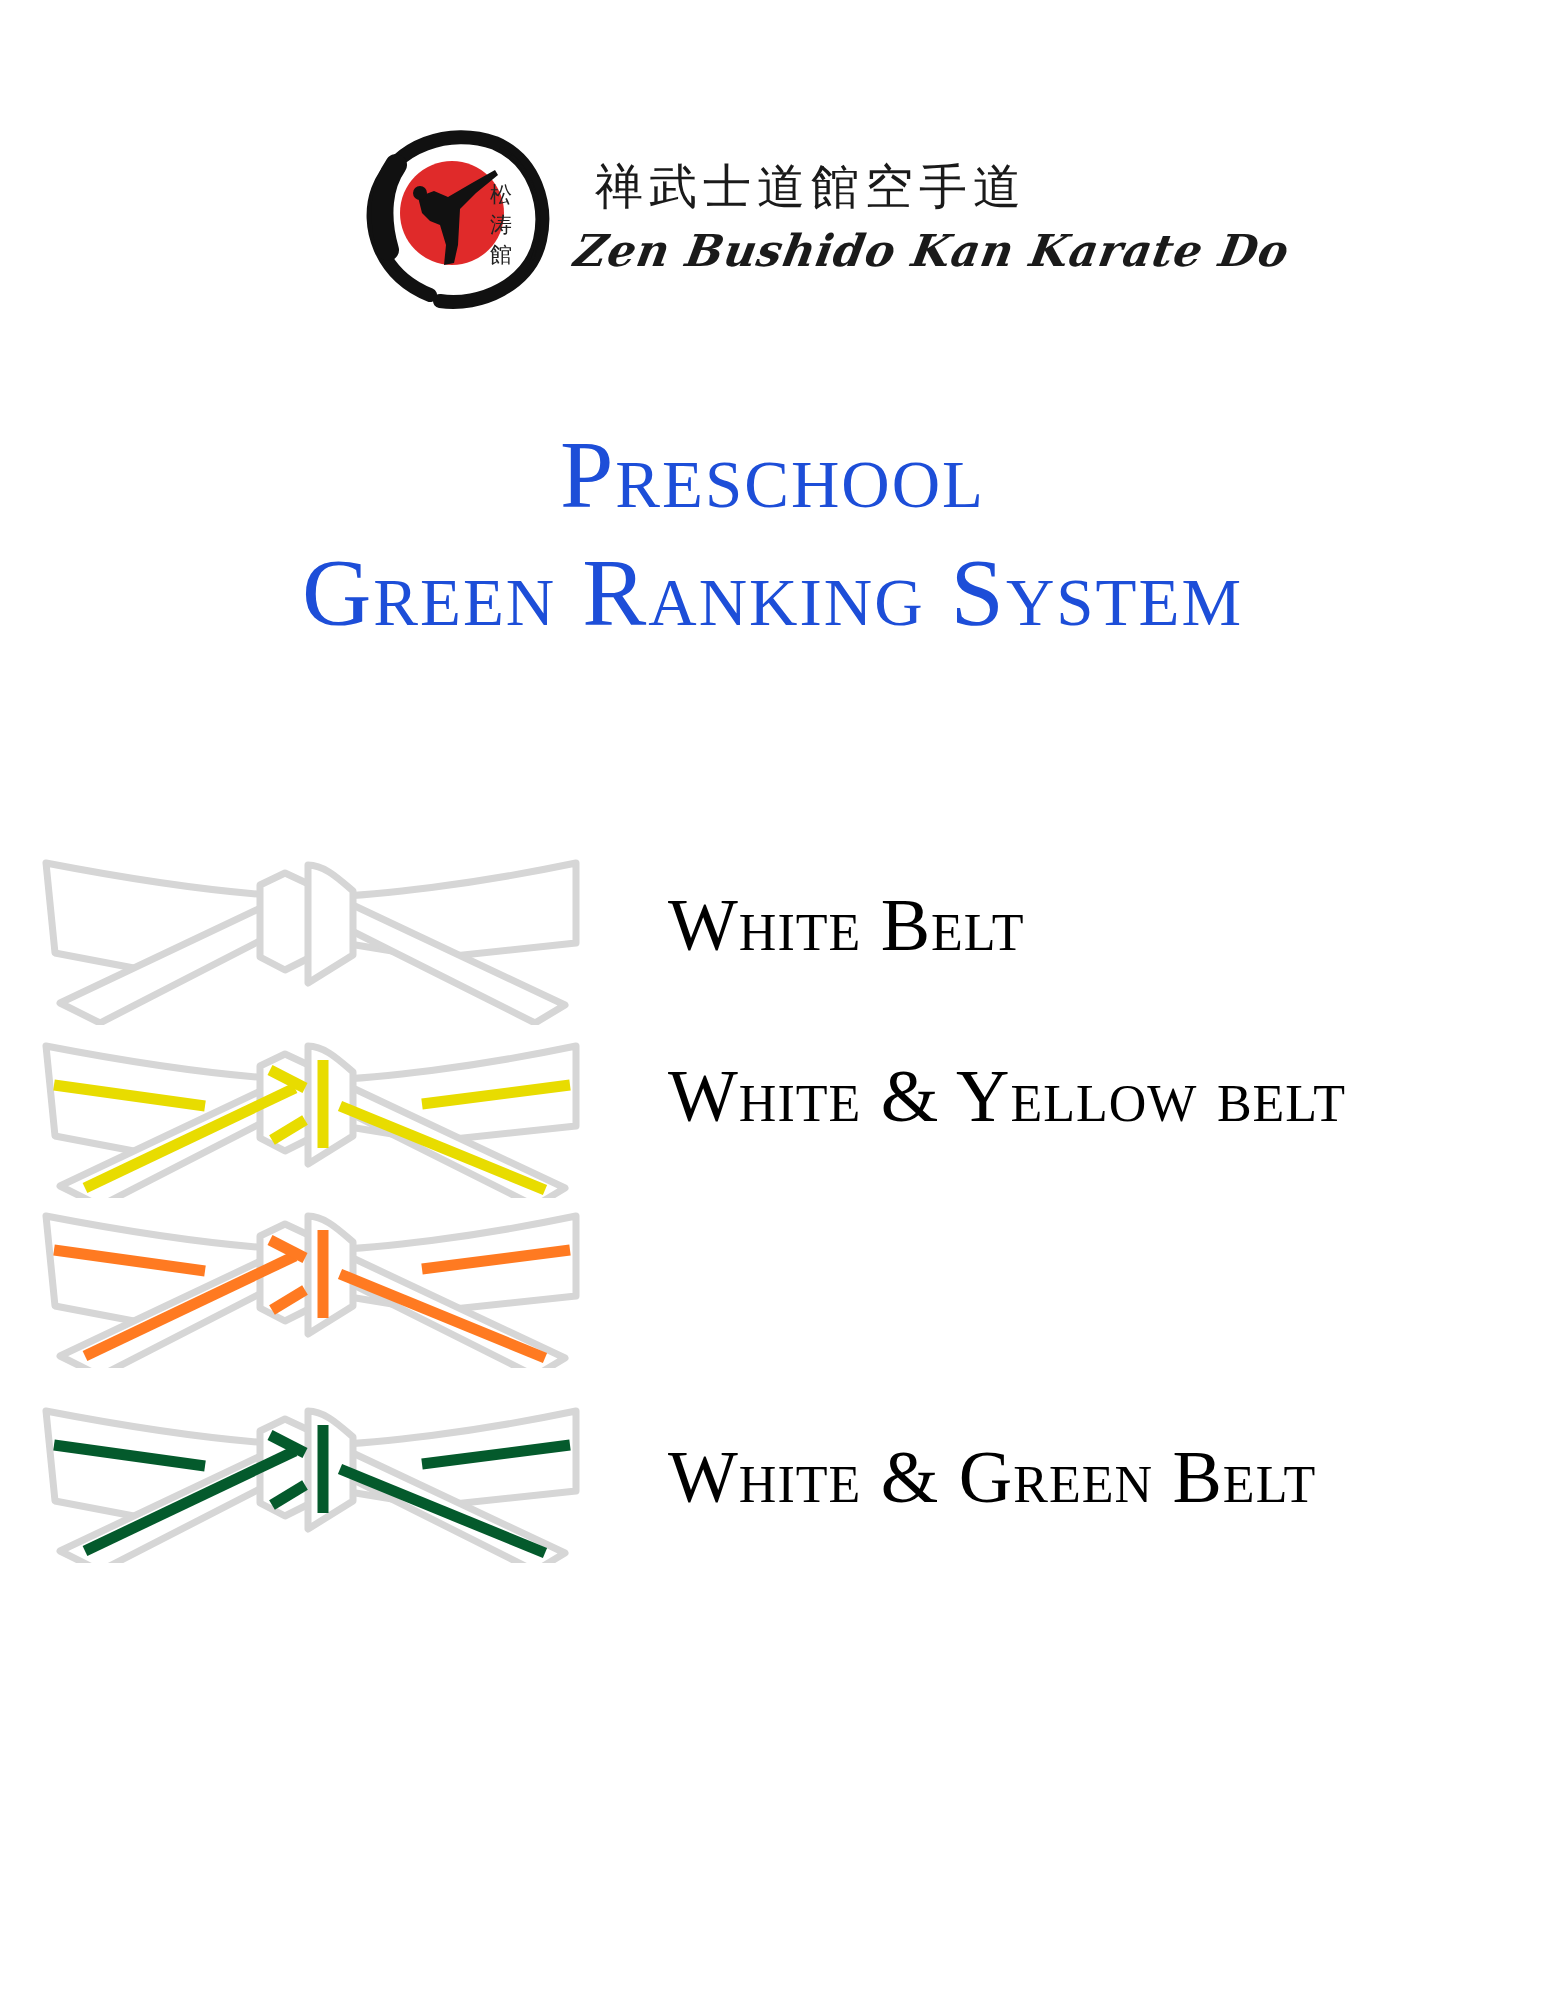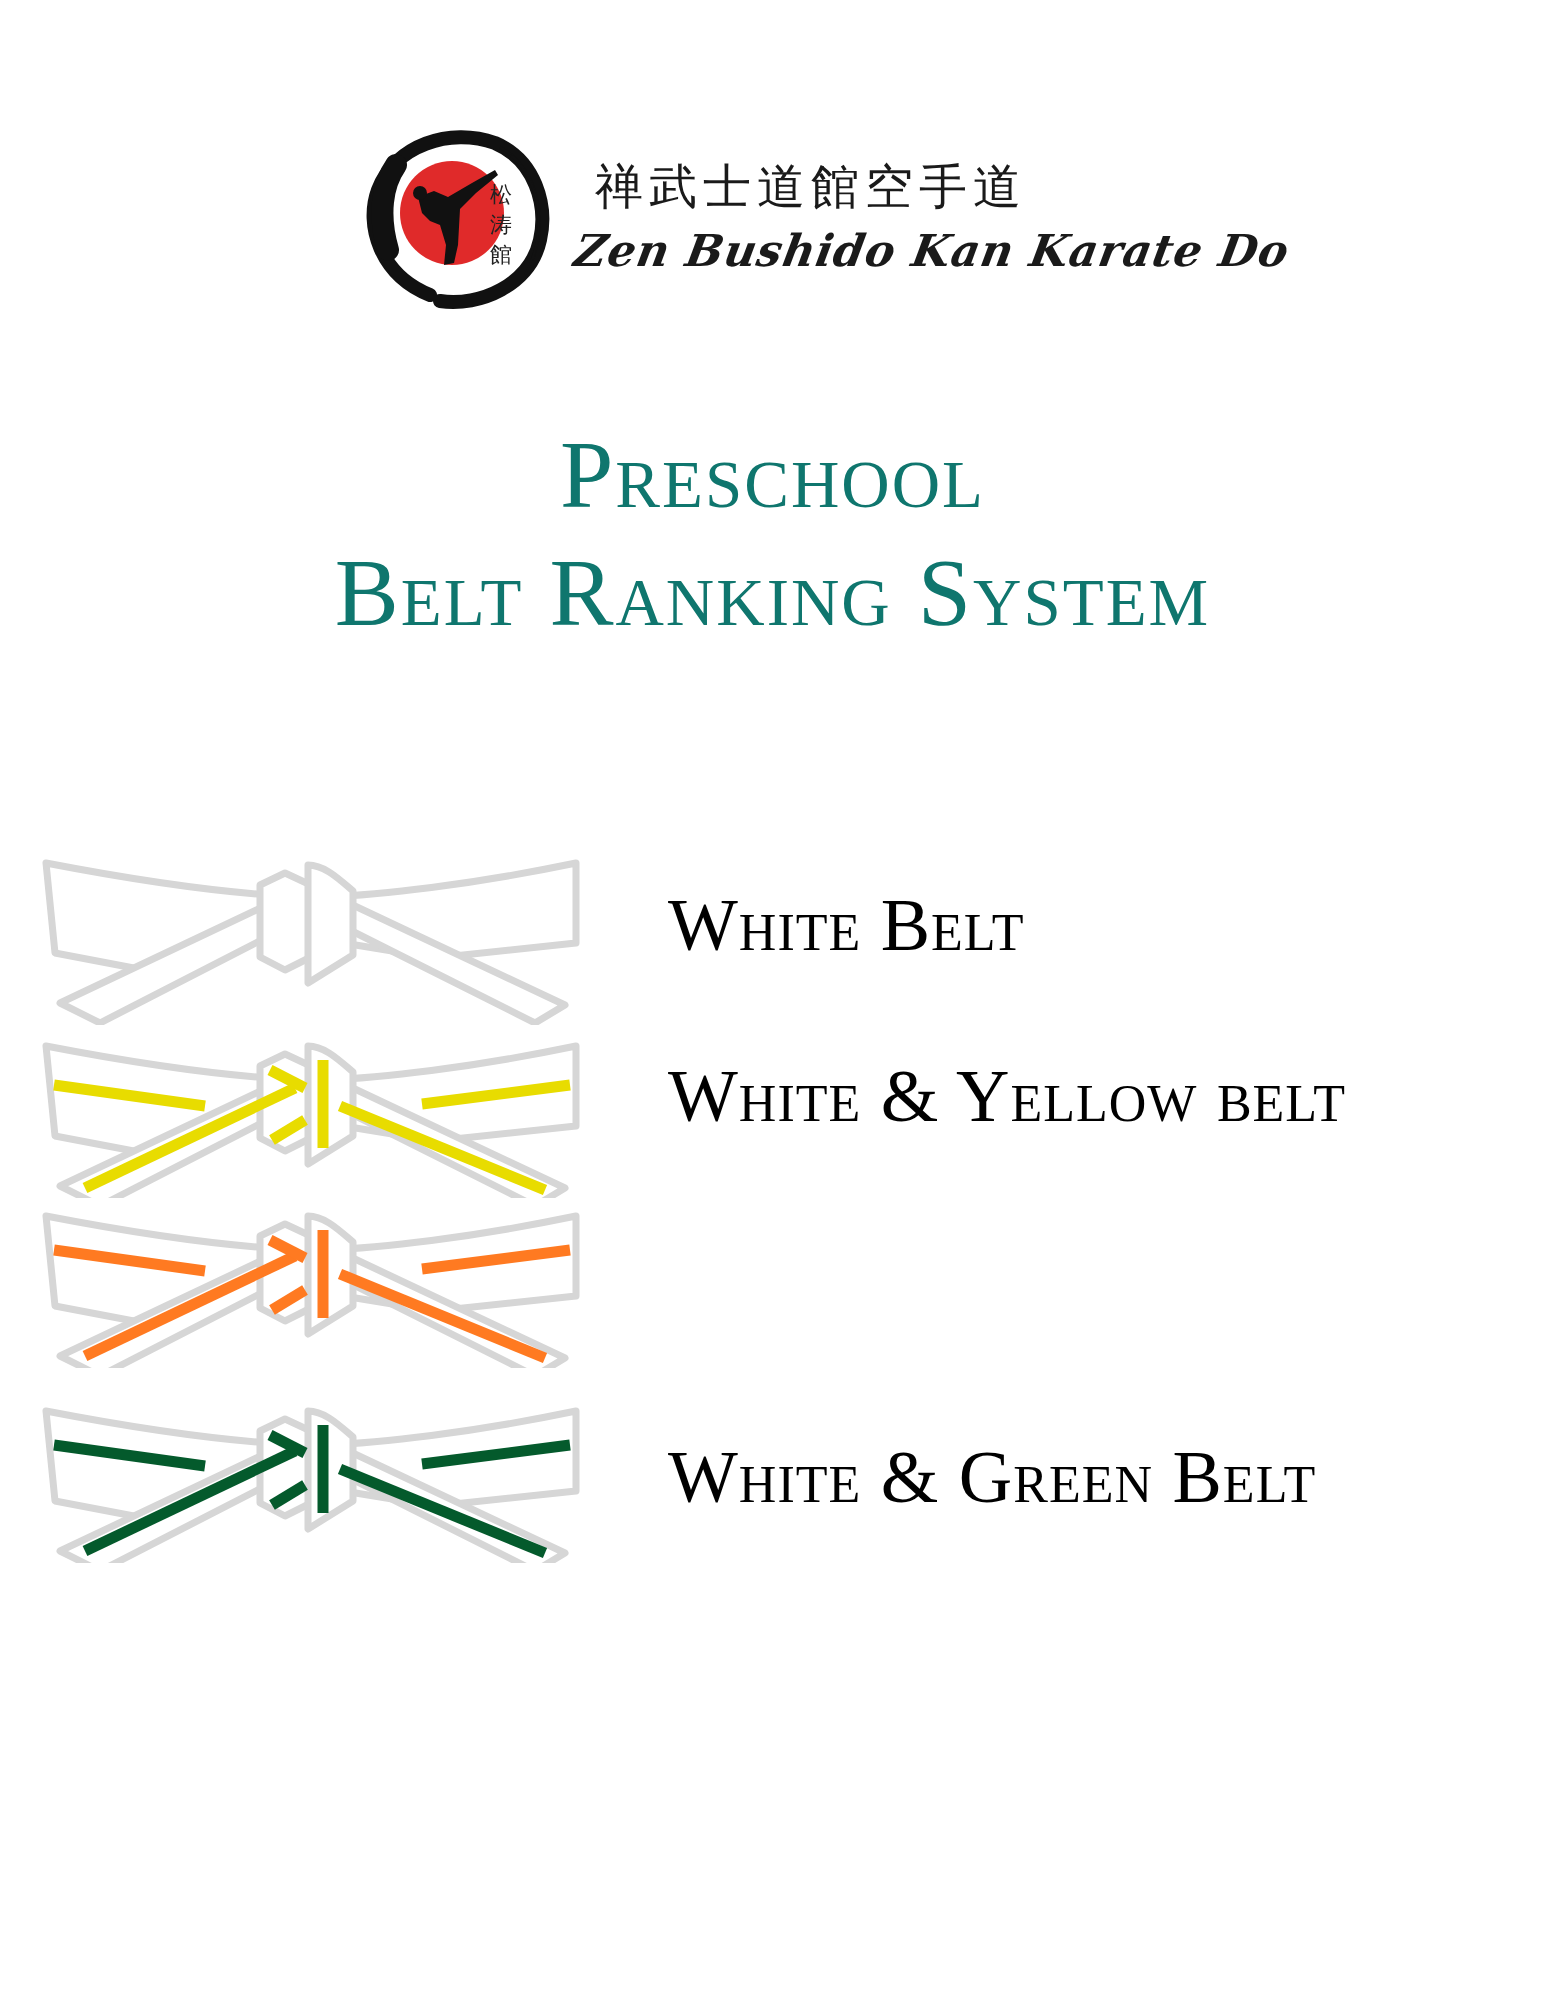--- a/index.html
+++ b/index.html
@@ -2,21 +2,21 @@
 <html><head>
 <meta charset="utf-8">
 <style>
   html, body { margin: 0; padding: 0; background: #ffffff; }
   body { width: 1545px; height: 2000px; position: relative; overflow: hidden; font-family: "DejaVu Serif", "Liberation Serif", serif; color: #111; }
   .logo { position: absolute; left: 360px; top: 125px; width: 780px; height: 190px; }
   .emblem { position: absolute; left: 0; top: 0; width: 190px; height: 185px; }
   .logo-kanji { position: absolute; left: 235px; top: 30px; font-family: Liberation Sans, sans-serif; font-size: 48px; letter-spacing: 6px; color: #1a1a1a; white-space: nowrap; }
   .logo-roman { position: absolute; left: 215px; top: 100px; font-family: "DejaVu Serif", serif; font-style: italic; font-weight: bold; font-size: 44px; color: #1a1a1a; white-space: nowrap; transform: skewX(-10deg); letter-spacing: 1px; }
   .emblem-kanji { position: absolute; left: 128px; top: 55px; width: 26px; font-size: 22px; line-height: 30px; color: #222; text-align: center; }
-  .title { position: absolute; left: 0; width: 1545px; text-align: center; font-family: "Liberation Serif", "DejaVu Serif", serif; font-variant: small-caps; font-size: 96px; line-height: 110px; color: #0f766e; letter-spacing: 2px; }
+  .title { position: absolute; left: 0; width: 1545px; text-align: center; font-family: "Liberation Serif", "DejaVu Serif", serif; font-variant: small-caps; font-size: 96px; line-height: 110px; color: #1d4ed8; letter-spacing: 2px; }
   .title.l1 { top: 420px; }
   .title.l2 { top: 538px; }
   .belt-row { position: absolute; left: 0; width: 1248px; height: 180px; }
   .belt-svg { position: absolute; left: 40px; top: 0; width: 545px; height: 180px; }
   .belt-label { position: absolute; left: 668px; font-family: "Liberation Serif", "DejaVu Serif", serif; font-variant: small-caps; font-size: 74px; color: #000; white-space: nowrap; letter-spacing: 1px; }
 </style>
 </head>
 <body>
 
 <div class="logo">
@@ -35,21 +35,21 @@
   <div class="emblem-kanji">
     <div>松</div>
     <div>涛</div>
     <div>館</div>
   </div>
   <div class="logo-kanji">禅武士道館空手道</div>
   <div class="logo-roman">Zen Bushido Kan Karate Do</div>
 </div>
 
 <div class="title l1">Preschool</div>
-<div class="title l2">Belt Ranking System</div>
+<div class="title l2">Green Ranking System</div>
 
 <div class="belt-row" style="top:845px;">
   <svg class="belt-svg" viewBox="0 0 545 180">
     <g fill="#fff" stroke="#d6d6d6" stroke-width="7" stroke-linejoin="round">
       <path d="M6 18 C120 40 210 50 265 52 L265 62 L120 128 L15 108 Z"></path>
       <path d="M536 18 C430 40 340 50 285 52 L285 95 L395 113 L536 98 Z"></path>
       <path d="M20 170 L248 62 L278 78 L60 190 Z" transform="translate(0,-12)"></path>
       <path d="M525 172 L300 66 L280 82 L495 190 Z" transform="translate(0,-12)"></path>
       <path d="M220 40 L245 28 L275 42 L275 110 L245 125 L220 112 Z"></path>
       <path d="M268 20 C285 20 300 35 313 46 L313 110 L268 138 Z"></path>

